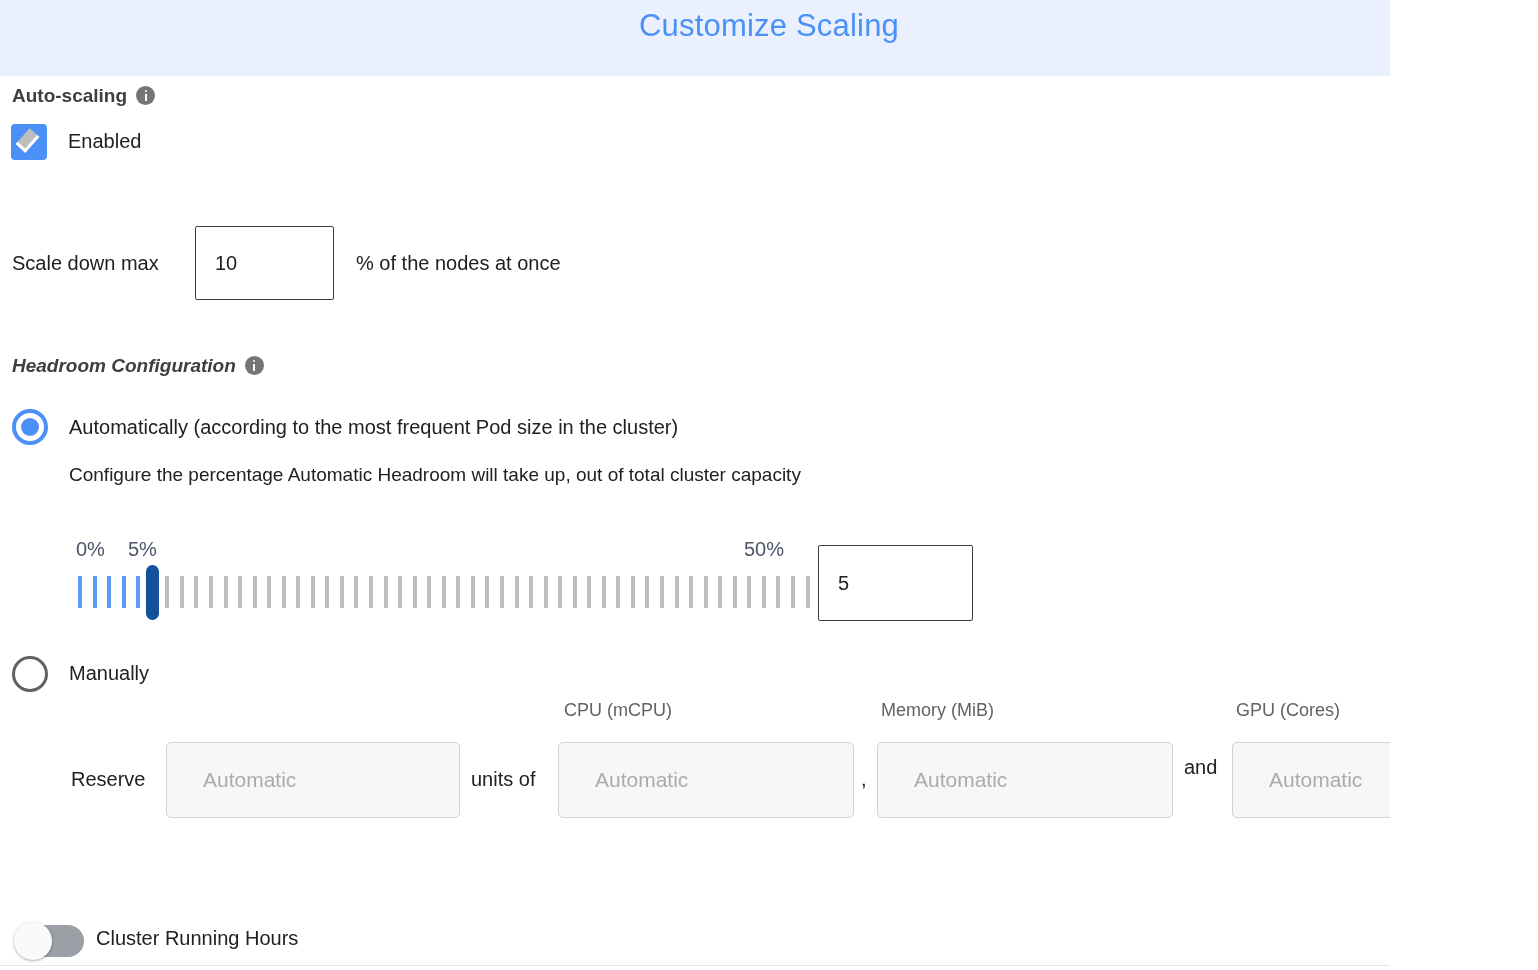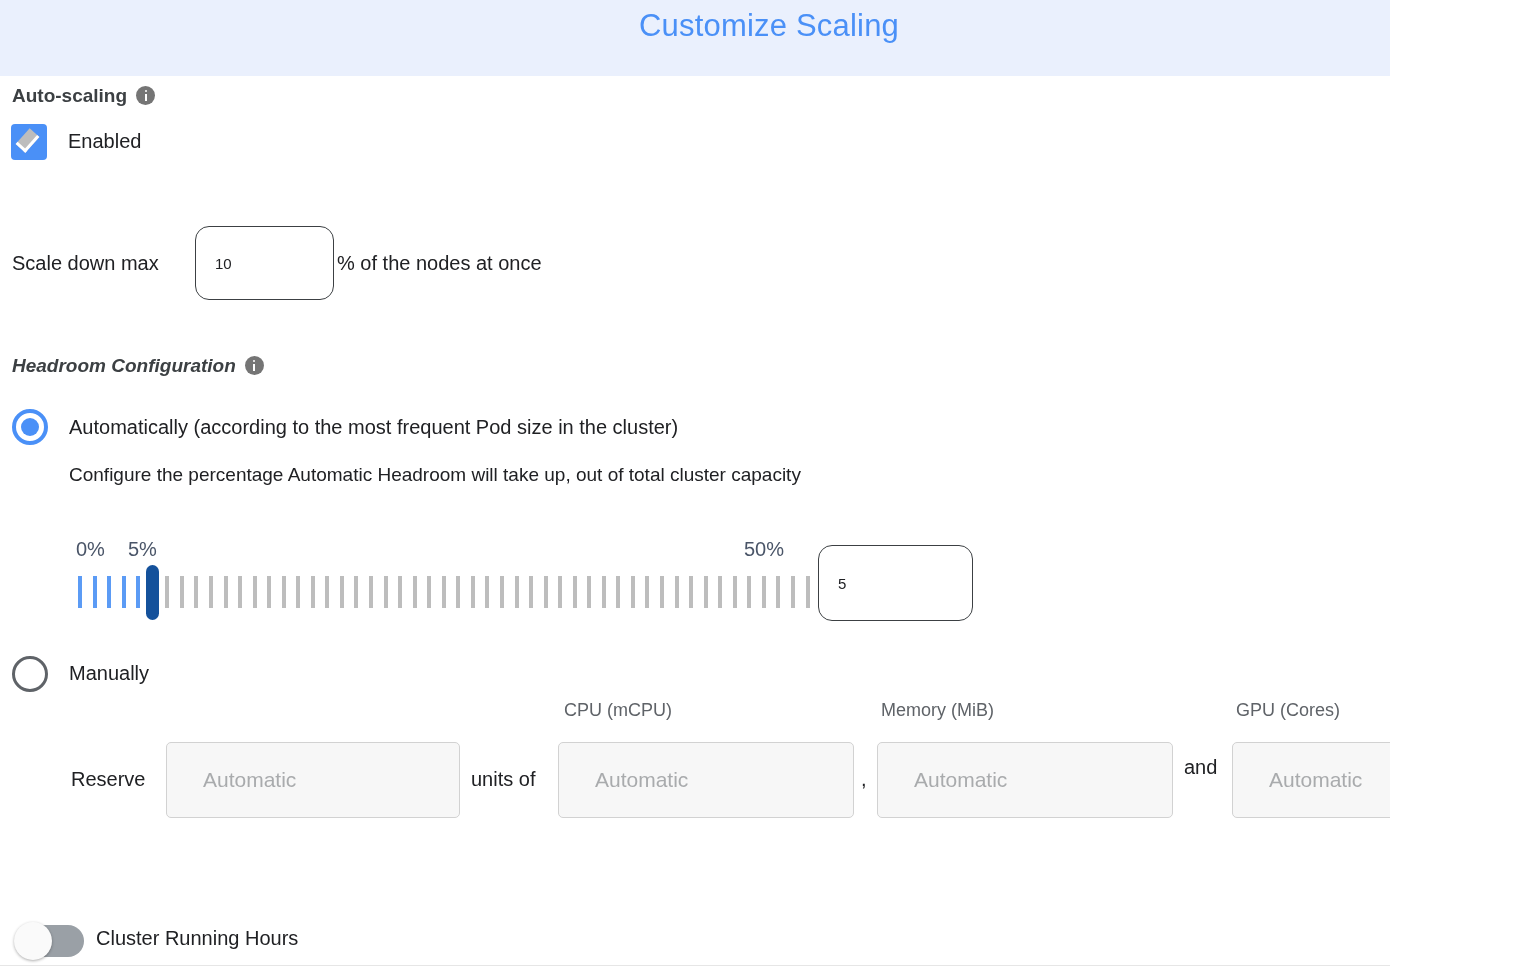--- a/index.html
+++ b/index.html
@@ -97,24 +97,24 @@
     width: 13px; height: 21px;
     border: solid #ffffff;
     border-width: 0 3.5px 3.5px 0;
     transform: rotate(42deg);
   }
 
   
   .text-input {
     position: absolute;
     border: 1.6px solid #3c4043;
-    border-radius: 14px;
+    border-radius: 2px;
     background: #ffffff;
     font-family: "Liberation Sans", sans-serif;
-    font-size: 15px;
+    font-size: 20px;
     color: #202124;
     padding: 0 19px;
     outline: none;
   }
   .disabled-input {
     position: absolute;
     border: 1.4px solid #d2d2d2;
     border-radius: 5px;
     background: #f7f7f7;
     font-family: "Liberation Sans", sans-serif;
@@ -214,21 +214,21 @@
     <span>Auto-scaling</span><span class="info-icon"></span>
   </div>
 
   <div class="checkbox" style="left:11px; top:124px;">
     <span class="tick"></span>
   </div>
   <div class="plain-text" style="left:68px; top:130px;">Enabled</div>
 
   <div class="plain-text" style="left:12px; top:252px;">Scale down max</div>
   <input class="text-input" style="left: 195px; top: 226px; width: 139px; height: 74px;" value="10">
-  <div class="plain-text" style="left:337px; top:252px;">% of the nodes at once</div>
+  <div class="plain-text" style="left:356px; top:252px;">% of the nodes at once</div>
 
   <div class="section-label" style="left:12px; top:355px;font-style:italic;">
     <span>Headroom Configuration</span><span class="info-icon"></span>
   </div>
 
   <div class="radio on" style="left:12px; top:409px;"></div>
   <div class="plain-text" style="left:69px; top:416px;">Automatically (according to the most frequent Pod size in the cluster)</div>
   <div class="plain-text" style="left:69px; top:464px; font-size:19px;">Configure the percentage Automatic Headroom will take up, out of total cluster capacity</div>
 
   <div class="scale-label" style="left:76px; top:538px;">0%</div>

